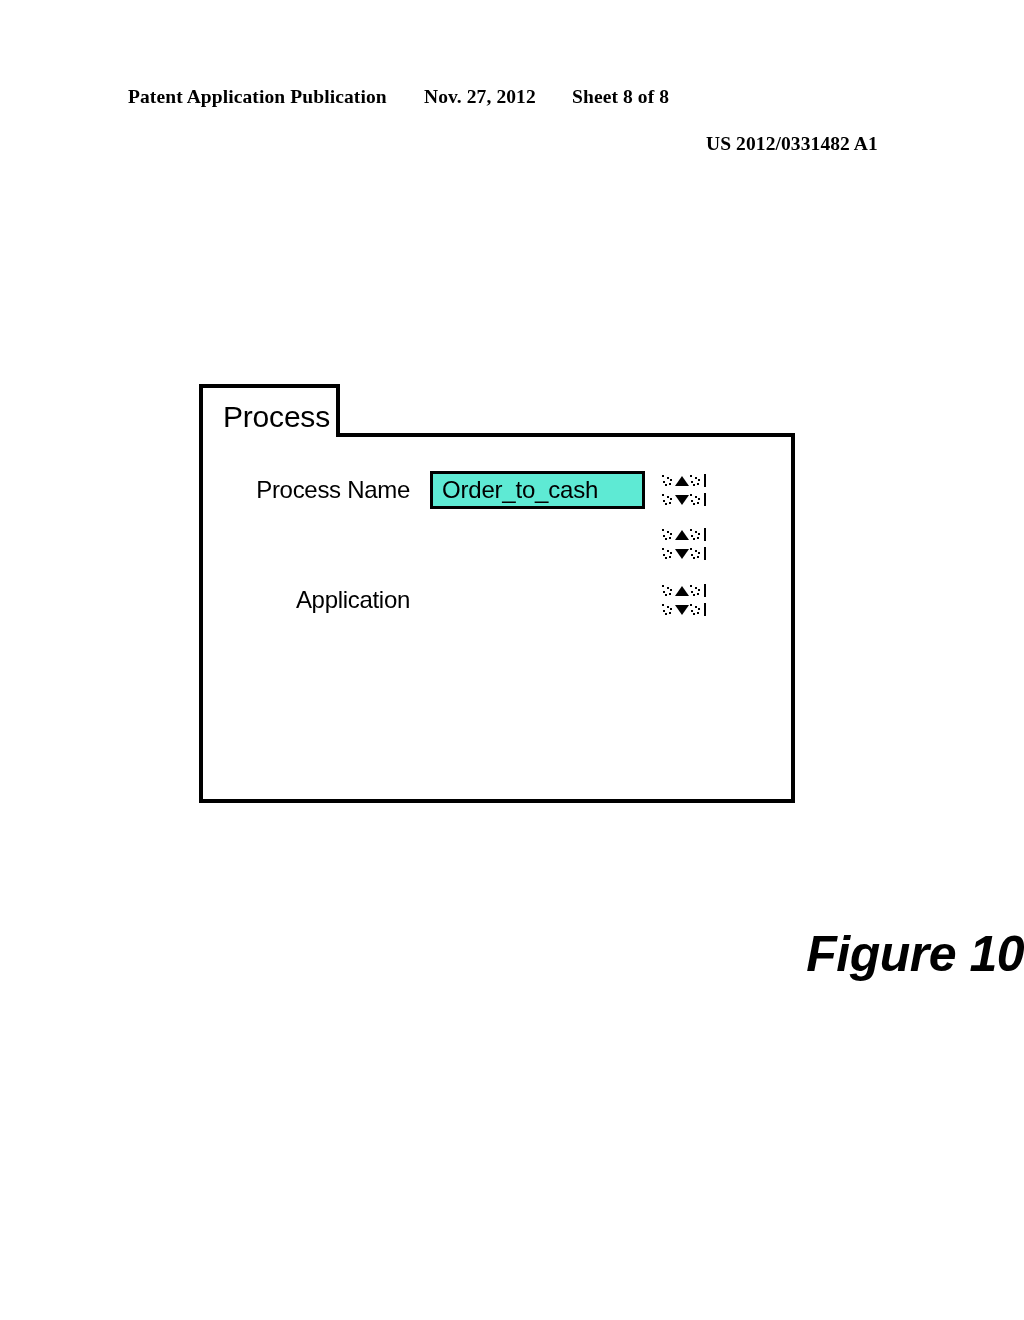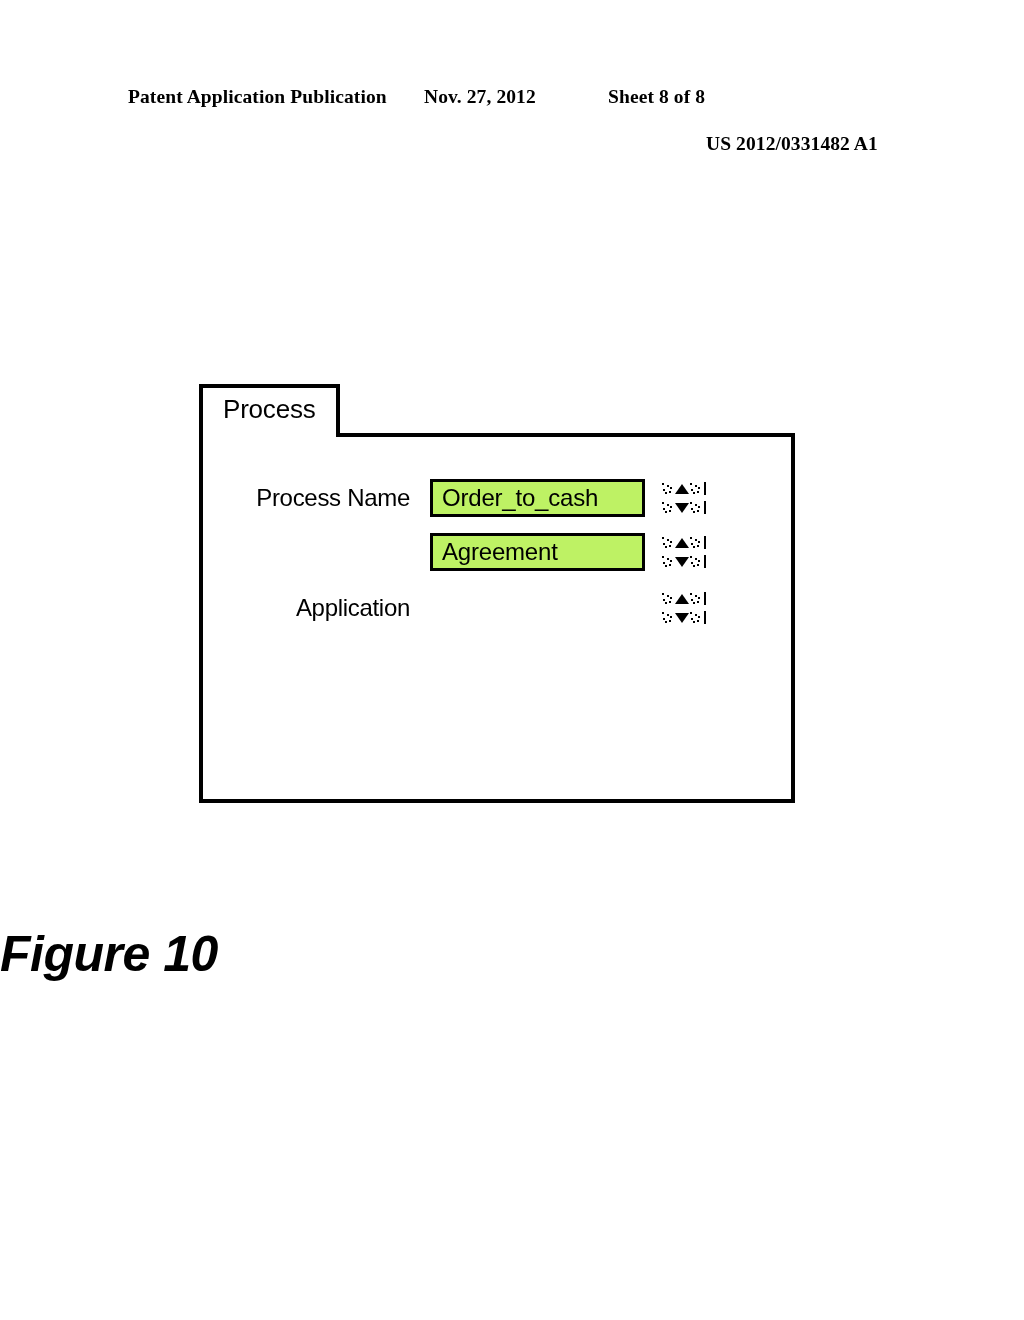--- a/index.html
+++ b/index.html
@@ -26,21 +26,21 @@
     height: 32px;
     font-family: "Liberation Serif", serif;
     font-weight: bold;
     font-size: 19.5px;
     letter-spacing: 0.1px;
     white-space: nowrap;
     padding-left: 44px;
   }
   .hdr-pub   { position: absolute; left: 128px; top: 0; }
   .hdr-date  { position: absolute; left: 424px; top: 0; }
-  .hdr-sheet { position: absolute; left: 608px; top: 0; }
+  .hdr-sheet { position: absolute; left: 572px; top: 0; }
   .hdr-num   { position: absolute; left: 706px; top: 0; margin-top: 47px; }
 
   
   .panel {
     position: absolute;
     left: 199px;
     top: 384px;
     width: 596px;
     height: 419px;
   }
@@ -53,22 +53,22 @@
     height: 52px;
     border: 4px solid #000;
     border-bottom: none;
     box-sizing: border-box;
     background: #ffffff;
     z-index: 3;
   }
   .panel-tab-label {
     position: absolute;
     left: 20px;
-    top: 6px;
-    font-size: 26px;
+    top: 12px;
+    font-size: 30px;
     font-weight: 500;
     letter-spacing: -0.2px;
     white-space: nowrap;
   }
   .panel-body {
     position: absolute;
     left: 0;
     top: 49px;
     width: 596px;
     height: 370px;
@@ -97,21 +97,20 @@
     height: 419px;
     z-index: 5;
   }
   .row {
     position: absolute;
     left: 0;
     width: 596px;
     height: 38px;
     display: flex;
     align-items: center;
-    margin-top: 8px;
   }
   .row-0 { top: 87px; }
   .row-1 { top: 141px; }
   .row-2 { top: 197px; }
 
   .row-label {
     position: absolute;
     left: 26px;
     width: 185px;
     text-align: right;
@@ -122,21 +121,21 @@
     line-height: 38px;
   }
   .row-field {
     position: absolute;
     left: 231px;
     top: 0;
     width: 215px;
     height: 38px;
     border: 3.5px solid #000;
     box-sizing: border-box;
-    background: #bef264;
+    background: #5eead4;
   }
   .row-field-value {
     position: absolute;
     left: 9px;
     top: 0;
     height: 32px;
     line-height: 31px;
     font-size: 24px;
     font-weight: 400;
     letter-spacing: -0.2px;
@@ -199,21 +198,21 @@
     height: 13px;
     background: #000;
   }
 
   
   .figure-caption {
     position: absolute;
     left: 0;
     top: 925px;
     width: 1024px;
-    text-align: left;
+    text-align: right;
     font-size: 50px;
     font-weight: bold;
     font-style: italic;
     letter-spacing: -0.5px;
   }
 </style>
 </head>
 <body>
 
 <div class="page-header">
@@ -249,23 +248,20 @@
         <div class="spin-btn spin-down">
           <span class="speck speck-l"></span>
           <span class="spin-tri"></span>
           <span class="speck speck-r"></span>
           <span class="spin-rule"></span>
         </div>
       </div>
     </div>
 
     <div class="row row-1">
-      <div class="row-field">
-        <span class="row-field-value">Agreement</span>
-      </div>
       <div class="spinner">
         <div class="spin-btn spin-up">
           <span class="speck speck-l"></span>
           <span class="spin-tri"></span>
           <span class="speck speck-r"></span>
           <span class="spin-rule"></span>
         </div>
         <div class="spin-btn spin-down">
           <span class="speck speck-l"></span>
           <span class="spin-tri"></span>

